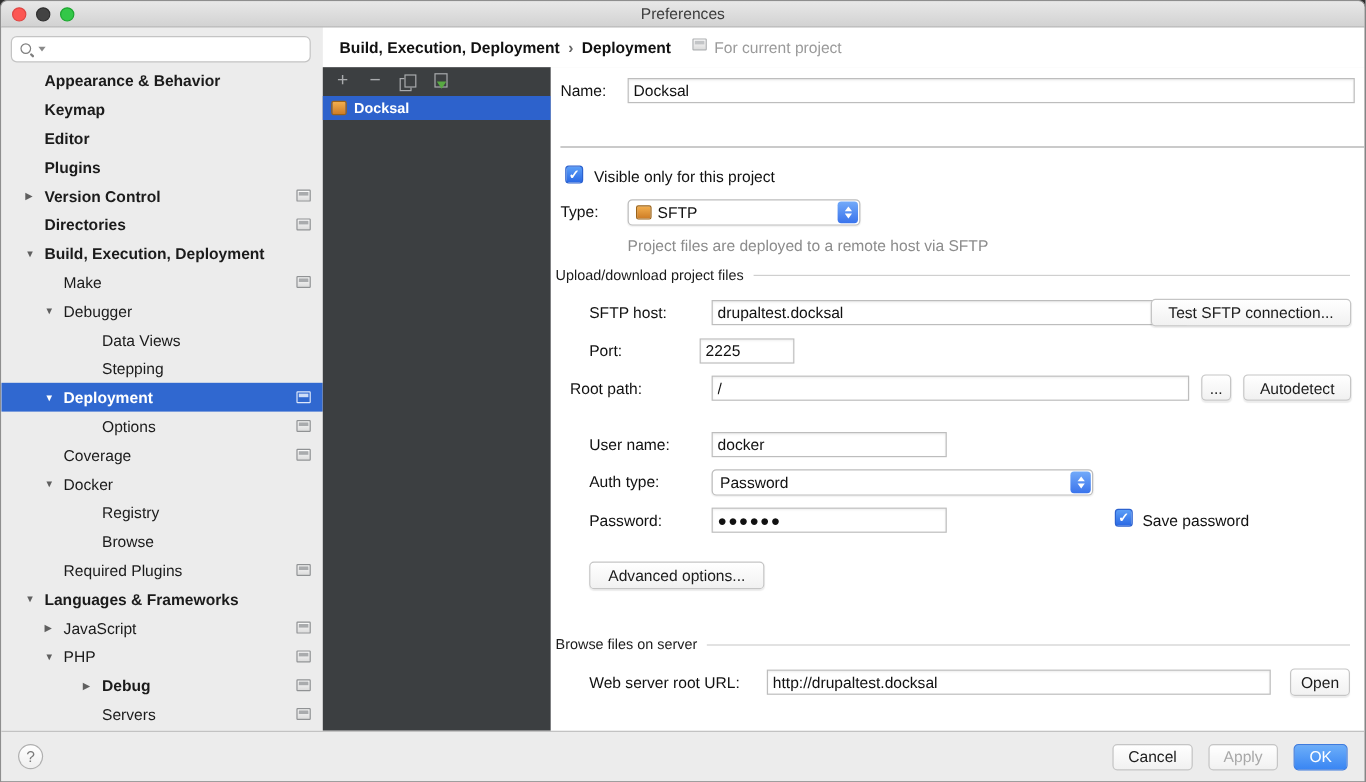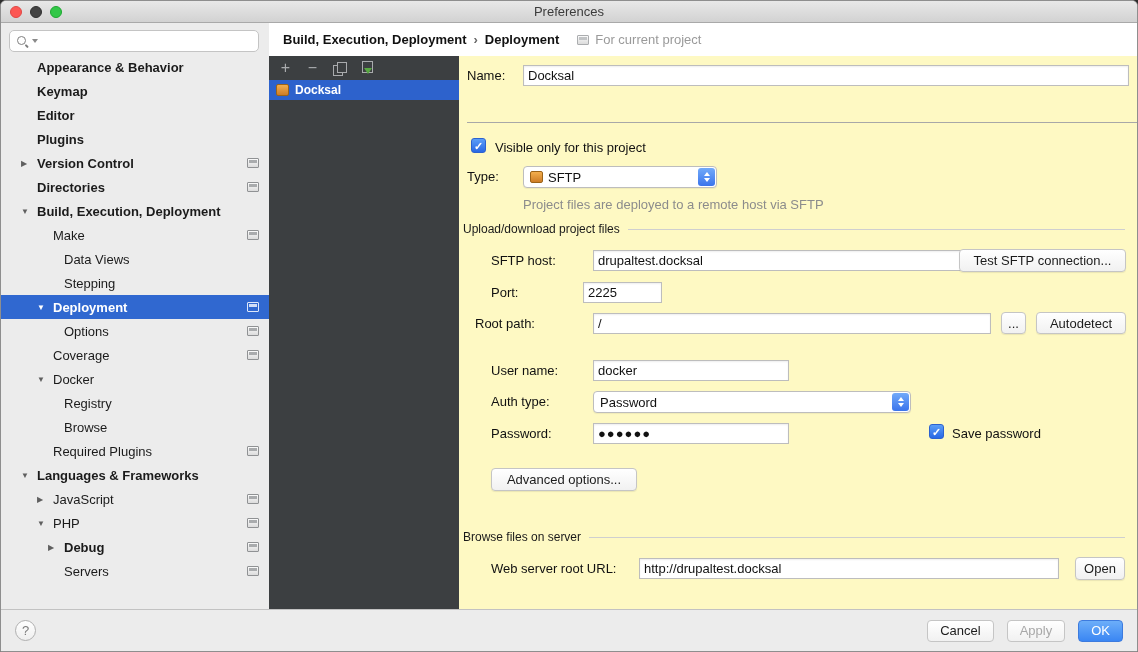--- a/index.html
+++ b/index.html
@@ -19,55 +19,55 @@
   .search input{border:none;outline:none;flex:1;font-size:13px;font-family:inherit;background:transparent;min-width:0}
   .ic-mag{position:relative;width:13px;height:13px;flex:0 0 13px}
   .ic-mag::before{content:"";position:absolute;left:1px;top:1px;width:7px;height:7px;border:1.5px solid #7F7F7F;border-radius:50%}
   .ic-mag::after{content:"";position:absolute;left:10px;top:9.5px;width:4px;height:2px;background:#7F7F7F;transform:rotate(45deg);transform-origin:0 0;border-radius:1px}
   .caret{width:0;height:0;border-left:3px solid transparent;border-right:3px solid transparent;border-top:4px solid #8a8a8a}
   .tree{position:absolute;left:0;right:0;top:32px}
   .trow{position:relative;height:24px;display:flex;align-items:center;font-size:13px;color:#1b1b1b;cursor:default}
   .trow.bold .tlbl{font-weight:bold}
   .trow.l1{padding-left:20px}
   .trow.l2{padding-left:36px}
-  .trow.l3{padding-left:47px}
+  .trow.l3{padding-left:68px}
   .arr{width:16px;flex:0 0 16px;font-size:8px;color:#5f5f5f}
   .arr.d::before{content:"▼"}
   .arr.r::before{content:"▶"}
   .trow.sel{background:#3068D0;color:#fff}
   .trow.sel .tlbl{font-weight:bold}
   .trow.sel .arr{color:#fff}
   .proj{position:absolute;right:10px;top:7px;width:12px;height:10px;border:1px solid #909294;background:linear-gradient(#FAFAFA,#DCDCDC);border-radius:1px}
   .proj::after{content:"";position:absolute;left:1px;right:1px;top:1px;height:3px;background:#A9ABAD}
   .trow.sel .proj{border-color:#DDE7FA;background:#3068D0}
   .trow.sel .proj::after{background:#CFDDF7}
   
   .crumbbar{position:absolute;left:268px;top:22px;right:0;height:33px;background:#fff;display:flex;align-items:center;padding-left:14px}
   .crumb{font-size:13px;font-weight:bold;color:#111}
   .crumbsep{font-size:13px;color:#666;padding:0 7px;font-weight:bold}
-  .scope{display:flex;align-items:center;gap:6px;margin-left:18px;color:#9a9a9a;font-size:13px}
+  .scope{display:flex;gap:6px;margin-left:18px;color:#9a9a9a;font-size:13px}
   .proj2{position:relative;width:12px;height:10px;border:1px solid #ABADAF;background:linear-gradient(#FAFAFA,#DCDCDC);border-radius:1px}
   .proj2::after{content:"";position:absolute;left:1px;right:1px;top:1px;height:3px;background:#C2C4C6}
   
   .midpanel{position:absolute;left:268px;top:55px;width:190px;bottom:42px;background:#3C3F41}
   .midtoolbar{height:24px;display:flex;align-items:center;padding-left:8px;gap:10px}
   .tbtn{width:17px;height:17px;display:flex;align-items:center;justify-content:center;color:#A9ABAD}
   .ic-plus{font-size:16px;line-height:14px;color:#A9ABAD}
   .ic-minus{font-size:16px;line-height:12px;color:#A9ABAD}
   .ic-copy{position:relative;width:13px;height:13px}
   .ic-copy::before{content:"";position:absolute;left:0;top:3px;width:8px;height:9px;border:1px solid #A9ABAD}
   .ic-copy::after{content:"";position:absolute;left:4px;top:0;width:8px;height:9px;border:1px solid #A9ABAD;background:#3C3F41}
   .ic-paste{position:relative;width:14px;height:14px}
   .ic-paste::before{content:"";position:absolute;left:2px;top:0;width:9px;height:10px;border:1px solid #A9ABAD}
   .ic-paste::after{content:"";position:absolute;left:4px;top:7px;border:4px solid transparent;border-top:6px solid #58A942}
   .srow{height:20px;display:flex;align-items:center;gap:6px;padding-left:7px;color:#ddd;font-size:12px}
   .srow.sel{background:#2D62CC;color:#fff;font-weight:bold}
   .ic-server{width:13px;height:12px;border-radius:2px;background:linear-gradient(#F3AE4D,#CE7D26);border:1px solid #9C6317;flex:0 0 13px}
   
-  .form{position:absolute;left:458px;top:55px;right:0;bottom:42px;background:#fef9c3;font-size:13px;color:#111}
+  .form{position:absolute;left:458px;top:55px;right:0;bottom:42px;background:#ffffff;font-size:13px;color:#111}
   .lbl{position:absolute;font-size:13px;color:#111;white-space:nowrap}
   .tf{position:absolute;height:21px;border:1px solid #BDBDBD;font-family:inherit;font-size:13px;padding:0 4px;color:#111;box-shadow:inset 0 1px 2px rgba(0,0,0,.07);outline:none;background:#fff}
   .btn{position:absolute;height:23px;border:1px solid #C5C5C5;border-radius:4px;background:linear-gradient(#FFFFFF,#F1F1F1);font-family:inherit;font-size:13px;color:#1c1c1c;box-shadow:0 1px 1px rgba(0,0,0,.08);padding:0 6px}
   .combo{position:absolute;height:22px;border:1px solid #BDBDBD;border-radius:4px;background:#fff;display:flex;align-items:center;padding:0 22px 0 6px;gap:5px;box-shadow:0 1px 1px rgba(0,0,0,.06)}
   .combo .val{font-size:13px;color:#111;white-space:nowrap}
   .stepper{position:absolute;top:1px;right:1px;bottom:1px;width:17px;border-radius:3px;background:linear-gradient(#72AAF9,#3A74EC);display:flex;flex-direction:column;align-items:center;justify-content:center;gap:2px}
   .stepper i{display:block;width:0;height:0;border-left:3.5px solid transparent;border-right:3.5px solid transparent}
   .stepper .up{border-bottom:4px solid #fff}
   .stepper .dn{border-top:4px solid #fff}
   .cb{position:absolute;width:15px;height:15px;border-radius:3px;background:linear-gradient(#5B9EF7,#2968E4);border:1px solid #2C62CF;color:#fff;text-align:center;line-height:14px;font-size:11px;font-weight:bold}
@@ -139,20 +139,24 @@
         </div>
       <div class="trow l1 bold">
           <span class="arr d"></span>
           <span class="tlbl">Build, Execution, Deployment</span>
         </div>
       <div class="trow l2">
           <span class="arr"></span>
           <span class="tlbl">Make</span>
           <span class="proj"></span>
         </div>
+      <div class="trow l2">
+          <span class="arr d"></span>
+          <span class="tlbl">Debugger</span>
+        </div>
       <div class="trow l3">
           <span class="arr"></span>
           <span class="tlbl">Data Views</span>
         </div>
       <div class="trow l3">
           <span class="arr"></span>
           <span class="tlbl">Stepping</span>
         </div>
       <div class="trow l2 sel">
           <span class="arr d"></span>

